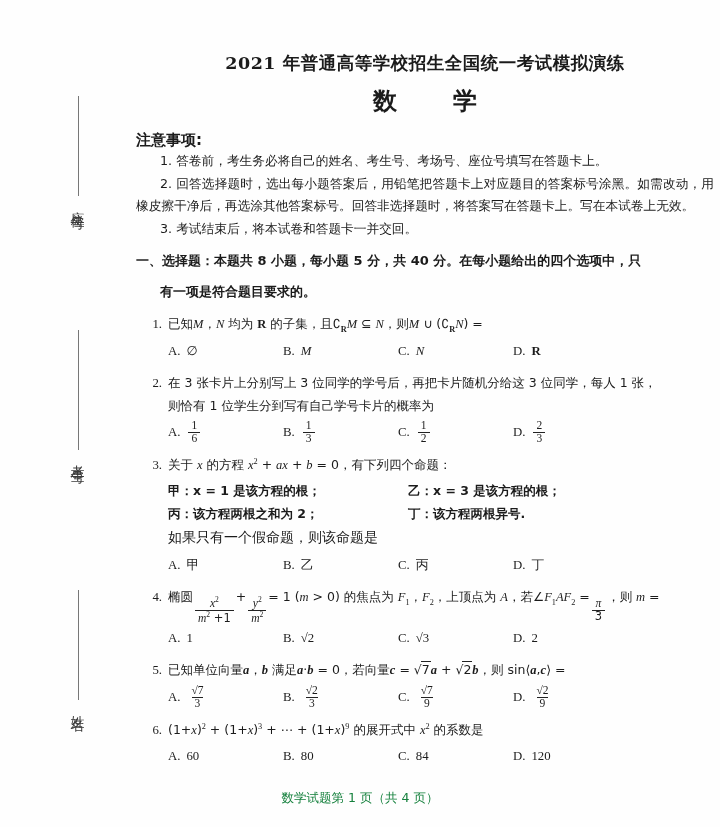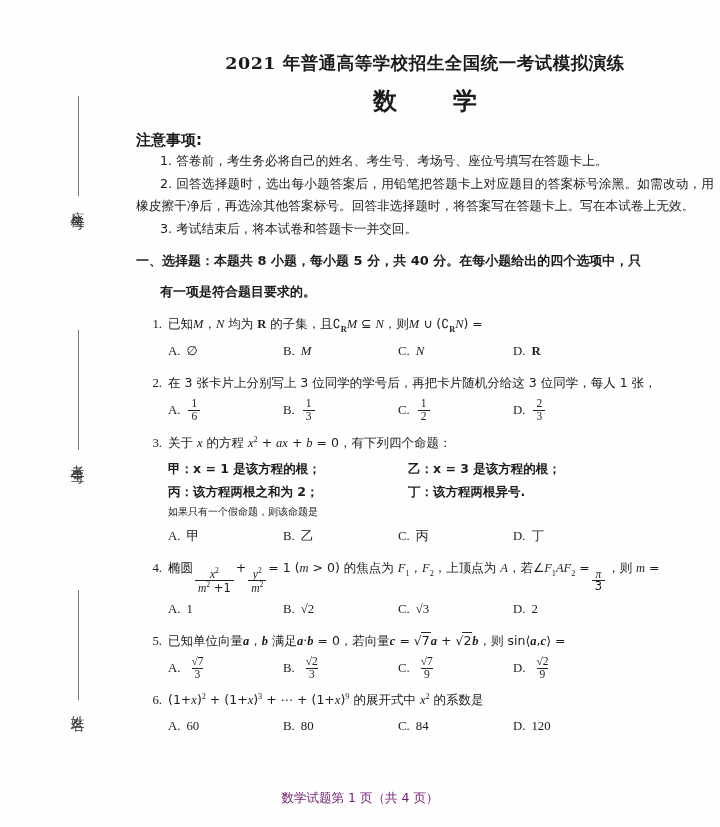--- a/index.html
+++ b/index.html
@@ -167,21 +167,21 @@
     font-weight: bold;
   }
   .prop {
     width: 240px;
     flex: none;
     font-size: 12.5px;
     font-family: "DejaVu Sans", "Liberation Sans", sans-serif;
   }
   .prop-tail {
     padding-left: 32px;
-    font-size: 10px;
+    font-size: 14px;
     line-height: 1.85;
     font-family: "DejaVu Sans", "Liberation Sans", sans-serif;
   }
 
   
   .mi { font-style: italic; font-family: "Liberation Serif", serif; }
   .mb { font-weight: bold; font-family: "Liberation Serif", serif; }
   .mbi { font-weight: bold; font-style: italic; font-family: "Liberation Serif", serif; }
   sup, sub {
     font-size: 66%;
@@ -214,21 +214,21 @@
 
   
   .footer {
     position: absolute;
     left: 0;
     right: 0;
     bottom: 20px;
     text-align: center;
     font-size: 12.5px;
     font-family: "DejaVu Sans", "Liberation Sans", sans-serif;
-    color: #701a75;
+    color: #15803d;
   }
 </style>
 </head>
 <body>
 
 <div id="page">
 
   <div class="margin-col">
 
     <div class="margin-slot" id="slot-seat">
@@ -286,20 +286,21 @@
             <span class="opt-val plain mb">R</span>
           </div>
       </div>
     </div>
 
     <div class="q">
       <div class="q-body">
         <div class="q-num">2.</div>
         <div class="q-text">
           <span>在 3 张卡片上分别写上 3 位同学的学号后，再把卡片随机分给这 3 位同学，每人 1 张，</span>
+          <span class="cont">则恰有 1 位学生分到写有自己学号卡片的概率为</span>
         </div>
       </div>
       <div class="opts">
         <div class="opt">
             <span class="opt-key">A.</span>
             <span class="frac">
               <span class="num">1</span>
               <span class="den">6</span>
             </span>
           </div>

